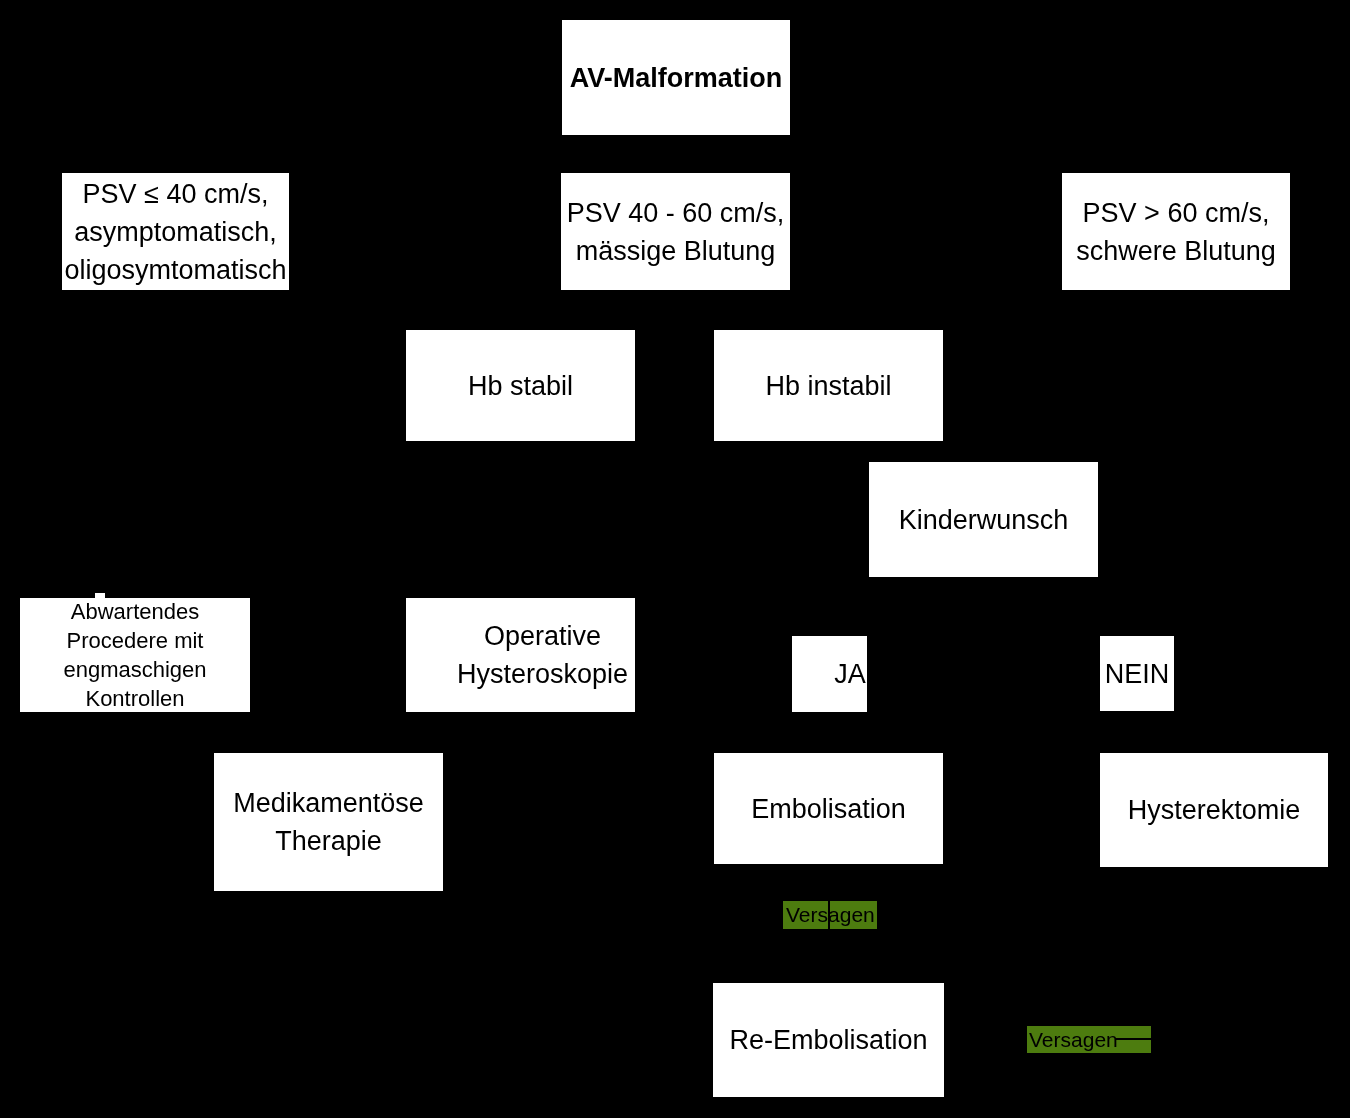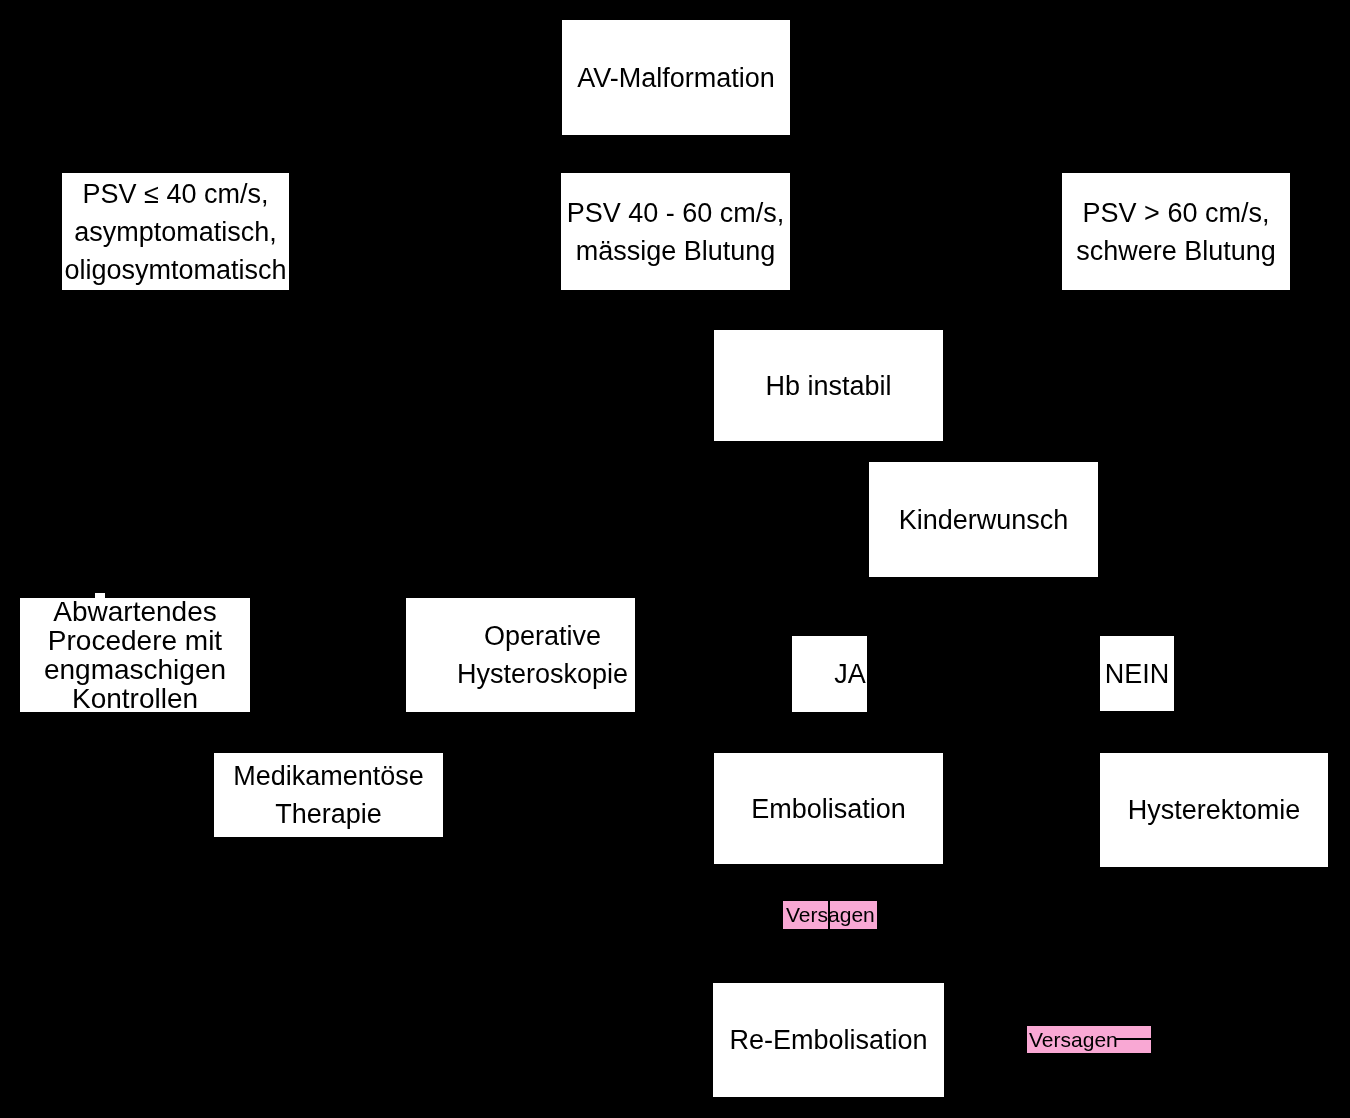--- a/index.html
+++ b/index.html
@@ -21,41 +21,41 @@
     color: #000000;
     display: flex;
     align-items: center;
     justify-content: center;
     text-align: center;
     white-space: pre-line;
     font-size: 27px;
     line-height: 38px;
     box-sizing: border-box;
   }
-  .node.bold { font-weight: normal; }
+  .node.bold { font-weight: bold; }
 
   #n-av            { left: 562px;  top: 20px;  width: 228px; height: 115px; }
   #n-psv40         { left: 62px;   top: 173px; width: 227px; height: 117px; }
   #n-psv4060       { left: 561px;  top: 173px; width: 229px; height: 117px; }
   #n-psv60         { left: 1062px; top: 173px; width: 228px; height: 117px; }
   #n-hbstabil      { left: 406px;  top: 330px; width: 229px; height: 111px; }
   #n-hbinstabil    { left: 714px;  top: 330px; width: 229px; height: 111px; }
   #n-kinderwunsch  { left: 869px;  top: 462px; width: 229px; height: 115px; }
-  #n-abwartend     { left: 20px;   top: 598px; width: 230px; height: 114px; font-size: 28px; line-height: 29px; }
+  #n-abwartend     { left: 20px;   top: 598px; width: 230px; height: 114px; font-size: 22px; line-height: 29px; }
   #n-ophyst        { left: 406px;  top: 598px; width: 229px; height: 114px; padding-left: 44px; }
   #n-ja            { left: 792px;  top: 636px; width: 75px;  height: 76px; padding-left: 41px; }
   #n-nein          { left: 1100px; top: 636px; width: 74px;  height: 75px; }
-  #n-medtherapie   { left: 214px;  top: 753px; width: 229px; height: 84px; }
+  #n-medtherapie   { left: 214px;  top: 753px; width: 229px; height: 138px; }
   #n-embolisation  { left: 714px;  top: 753px; width: 229px; height: 111px; }
   #n-hysterektomie { left: 1100px; top: 753px; width: 228px; height: 114px; }
   #n-reembolisation{ left: 713px;  top: 983px; width: 231px; height: 114px; }
 
   .edge-label {
     position: absolute;
-    background: #f9a8d4;
+    background: #4d7c0f;
     color: #000000;
     font-size: 21px;
     display: flex;
     align-items: center;
     box-sizing: border-box;
     overflow: hidden;
   }
   #l-versagen-mid   { left: 783px;  top: 901px;  width: 94px;  height: 28px; padding-left: 3px; }
   #l-versagen-right { left: 1027px; top: 1026px; width: 124px; height: 27px; padding-left: 2px; }
 
@@ -88,20 +88,21 @@
   <div class="node" id="n-psv40">PSV ≤ 40 cm/s,
 asymptomatisch,
 oligosymtomatisch</div>
 
   <div class="node" id="n-psv4060">PSV 40 - 60 cm/s,
 mässige Blutung</div>
 
   <div class="node" id="n-psv60">PSV &gt; 60 cm/s,
 schwere Blutung</div>
 
+  <div class="node" id="n-hbstabil">Hb stabil</div>
 
   <div class="node" id="n-kinderwunsch">Kinderwunsch</div>
 
   <div class="node" id="n-hbinstabil">Hb instabil</div>
 
   <div class="node" id="n-abwartend">Abwartendes
 Procedere mit
 engmaschigen
 Kontrollen</div>
 

